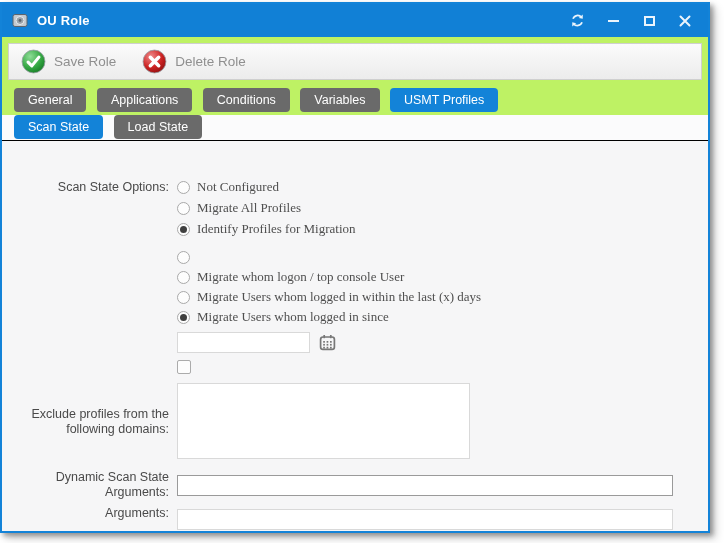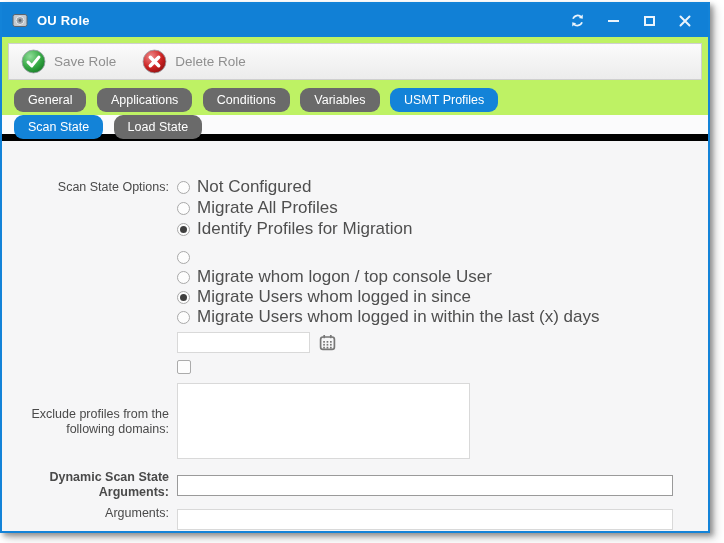--- a/index.html
+++ b/index.html
@@ -30,63 +30,63 @@
     margin:6px 6px 0 6px; height:37px; flex:0 0 auto;
     border:1px solid #cfcfcf; background:linear-gradient(#fbfbfb,#ececec);
     display:flex; align-items:center; padding-left:12px;
   }
   .tool-btn { display:flex; align-items:center; margin-right:26px; cursor:pointer; }
   .tool-btn svg { width:25px; height:25px; margin-right:8px; }
   .tool-btn .tool-label { font-size:13.5px; color:#8f8f8f;text-align:center; }
 
   
   .tabs-row1 { margin:8px 0 0 12px; height:24px; flex:0 0 auto; }
-  .tabs-row2 { margin-top:3px; padding-left:12px; height:26px; background:#fbfbfc; border-bottom:7px solid #000000; flex:0 0 auto; }
+  .tabs-row2 { margin-top:3px; padding-left:12px; height:26px; background:#fbfbfc; border-bottom:1px solid #000000; flex:0 0 auto; }
   .tab {
     display:inline-block; height:24px; line-height:24px; padding:0 14px; margin-right:6px;
-    background:#6a6a6a; color:#fff; font-size:12.5px; border-radius:9px; cursor:pointer; vertical-align:top;
+    background:#6a6a6a; color:#fff; font-size:12.5px; border-radius:4px; cursor:pointer; vertical-align:top;
   }
   .tab.selected { background:#1383d8; }
 
   
   .content { flex:1 1 auto; background:#f6f6f7; padding:0 8px; overflow:hidden; }
   .form-row { display:flex; align-items:flex-start; }
   .lbl-col { width:167px; flex:0 0 167px; text-align:right; padding-right:8px; color:#4a4a4a; font-size:12.5px; line-height:15px; }
   .ctl-col { flex:1 1 auto; }
 
   .radio-row { display:flex; align-items:center; height:20px; cursor:pointer; }
   .radio {
     width:13px; height:13px; border:1px solid #a9a9a9; border-radius:50%;
     background:#fdfdfd; margin-right:7px; position:relative; flex:0 0 13px;
   }
   .radio.selected::after {
     content:""; position:absolute; left:2px; top:2px; width:7px; height:7px;
     border-radius:50%; background:#3f3f3f;
   }
-  .radio-label { font-size:17px; color:#4f4f4f; white-space:nowrap; }
+  .radio-label { font-size:13px; color:#4f4f4f; white-space:nowrap;font-family:Liberation Serif, serif; }
 
   .date-row { display:flex; align-items:center; margin-top:5px; }
   .text-input {
     height:21px; border:1px solid #d9d9d9; background:#fff; font-family:"Liberation Sans",sans-serif;
     font-size:12px; padding:0 4px; color:#333; outline:none;
   }
   .date-input { width:133px; }
   .cal-btn { width:20px; height:20px; margin-left:7px; display:flex; align-items:center; justify-content:center; cursor:pointer; }
 
   .check-row { display:flex; align-items:center; height:16px; margin-top:6px; cursor:pointer; }
   .checkbox { width:14px; height:14px; border:1px solid #ababab; border-radius:2px; background:#fdfdfd; margin-right:7px; flex:0 0 14px; }
   .check-label { font-size:12.2px; color:#4f4f4f; }
 
   .domains-row { margin-top:8px; }
   .domains-row .lbl-col { padding-top:24px; }
   .domains-ta { width:293px; height:76px; border:1px solid #d9d9d9; background:#fff; resize:none; outline:none;
     font-family:"Liberation Sans",sans-serif; font-size:12px; color:#333; }
 
   .dyn-row { margin-top:7px; align-items:center; }
-  .dyn-row .lbl-col { padding-top:0;font-weight:bold; }
+  .dyn-row .lbl-col { padding-top:0; }
   .dyn-input { width:496px; border:1px solid #9a9a9a; }
   .add-row { margin-top:6px; }
   .add-input { width:496px; margin-top:3px; }
 
   svg { display:block; }
 </style>
 </head>
 <body>
 
 <div class="canvas">
@@ -192,26 +192,26 @@
         <div class="lbl-col"></div>
         <div class="ctl-col">
           <div class="radio-row">
             <span class="radio"></span>
           </div>
           <div class="radio-row">
             <span class="radio"></span>
             <span class="radio-label">Migrate whom logon / top console User</span>
           </div>
           <div class="radio-row">
+            <span class="radio"></span>
+            <span class="radio-label">Migrate Users whom logged in within the last (x) days</span>
+          </div>
+          <div class="radio-row">
             <span class="radio selected"></span>
             <span class="radio-label">Migrate Users whom logged in since</span>
-          </div>
-          <div class="radio-row">
-            <span class="radio"></span>
-            <span class="radio-label">Migrate Users whom logged in within the last (x) days</span>
           </div>
 
           <div class="date-row">
             <input class="text-input date-input" value="" style="">
             <span class="cal-btn">
               <svg width="17" height="17" viewBox="0 0 17 17">
                 <rect x="1.6" y="3" width="13.8" height="12.4" rx="2.4" fill="none" stroke="#777" stroke-width="1.7"></rect>
                 <line x1="5.2" y1="1" x2="5.2" y2="4.2" stroke="#777" stroke-width="1.7"></line>
                 <line x1="11.8" y1="1" x2="11.8" y2="4.2" stroke="#777" stroke-width="1.7"></line>
                 <g fill="#777">

